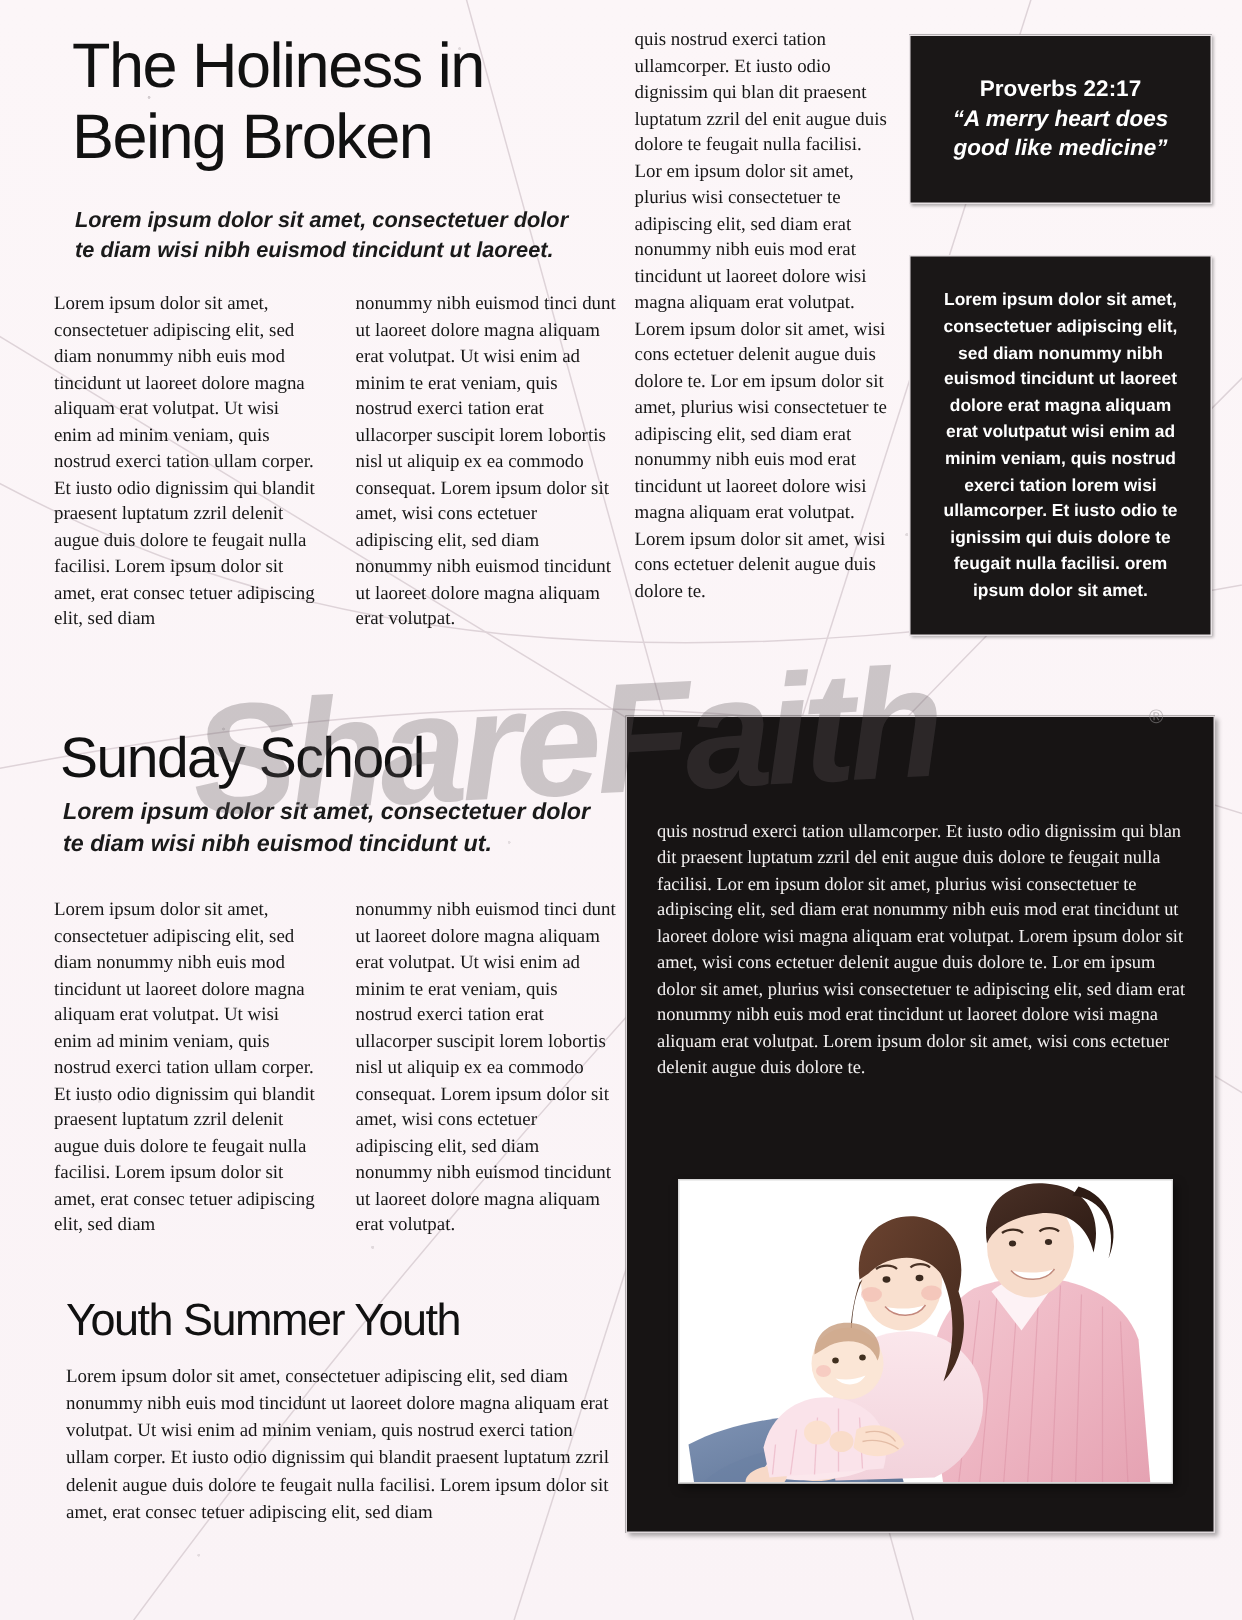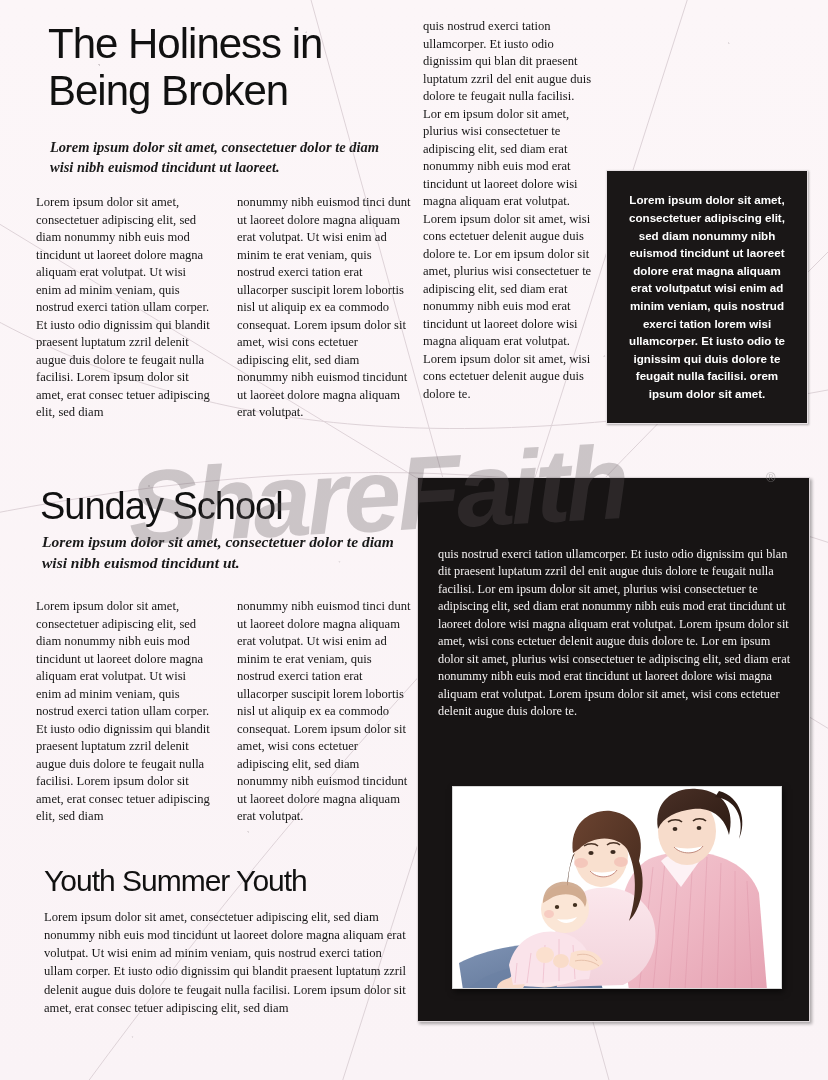--- a/index.html
+++ b/index.html
@@ -85,21 +85,21 @@
   .content { position: absolute; inset: 0; z-index: 5; }
 
   
   .headline {
     font-family: "Liberation Sans", sans-serif;
     font-weight: normal;
     color: #111;
     letter-spacing: -1px;
   }
   .subhead {
-    font-family: Liberation Serif, serif;
+    font-family: Liberation Sans, sans-serif;
     font-weight: bold;
     font-style: italic;
     color: #1a1a1a;
   }
 
   
   #art1-title {
     position: absolute;
     left: 48px; top: 20px;
     width: 350px;
@@ -283,20 +283,24 @@
     <h1 id="art1-title" class="headline">The Holiness in Being Broken</h1>
 
     <div id="art1-sub" class="subhead">Lorem ipsum dolor sit amet, consectetuer dolor te diam wisi nibh euismod tincidunt ut laoreet.</div>
 
     <div id="art1-col1" class="bodycol">Lorem ipsum dolor sit amet, consectetuer adipiscing elit, sed diam nonummy nibh euis mod tincidunt ut laoreet dolore magna aliquam erat volutpat. Ut wisi enim ad minim veniam, quis nostrud exerci tation ullam corper. Et iusto odio dignissim qui blandit praesent luptatum zzril delenit augue duis dolore te feugait nulla facilisi. Lorem ipsum dolor sit amet, erat consec tetuer adipiscing elit, sed diam</div>
 
     <div id="art1-col2" class="bodycol">nonummy nibh euismod tinci dunt ut laoreet dolore magna aliquam erat volutpat. Ut wisi enim ad minim te erat veniam, quis nostrud exerci tation erat ullacorper suscipit lorem lobortis nisl ut aliquip ex ea commodo consequat. Lorem ipsum dolor sit amet, wisi cons ectetuer adipiscing elit, sed diam nonummy nibh euismod tincidunt ut laoreet dolore magna aliquam erat volutpat.</div>
 
     <div id="art1-col3" class="bodycol">quis nostrud exerci tation ullamcorper. Et iusto odio dignissim qui blan dit praesent luptatum zzril del enit augue duis dolore te feugait nulla facilisi. Lor em ipsum dolor sit amet, plurius wisi consectetuer te adipiscing elit, sed diam erat nonummy nibh euis mod erat tincidunt ut laoreet dolore wisi magna aliquam erat volutpat. Lorem ipsum dolor  sit amet, wisi cons ectetuer delenit augue duis dolore te. Lor em ipsum dolor sit amet, plurius wisi consectetuer te adipiscing elit, sed diam erat nonummy nibh euis mod erat tincidunt ut laoreet dolore wisi magna aliquam erat volutpat.  Lorem ipsum dolor  sit amet, wisi cons ectetuer delenit augue duis dolore te.</div>
 
+    <div id="verse-box">
+      <div id="verse-ref">Proverbs 22:17</div>
+      <div id="verse-text">“A merry heart does good like medicine”</div>
+    </div>
 
     <div id="side-box">
       <div id="side-text">Lorem ipsum dolor sit amet, consectetuer adipiscing elit, sed diam nonummy nibh euismod tincidunt ut laoreet dolore erat magna aliquam erat volutpatut  wisi enim ad minim veniam, quis nostrud exerci tation lorem wisi ullamcorper. Et iusto odio te ignissim qui duis dolore te feugait nulla facilisi. orem ipsum dolor sit amet.</div>
     </div>
 
     <h2 id="art2-title" class="headline">Sunday School</h2>
 
     <div id="art2-sub" class="subhead">Lorem ipsum dolor sit amet, consectetuer dolor te  diam wisi nibh euismod tincidunt ut.</div>
 
     <div id="art2-col1" class="bodycol">Lorem ipsum dolor sit amet, consectetuer adipiscing elit, sed diam nonummy nibh euis mod tincidunt ut laoreet dolore magna aliquam erat volutpat. Ut wisi enim ad minim veniam, quis nostrud exerci tation ullam corper. Et iusto odio dignissim qui blandit praesent luptatum zzril delenit augue duis dolore te feugait nulla facilisi. Lorem ipsum dolor sit amet, erat consec tetuer adipiscing elit, sed diam</div>

